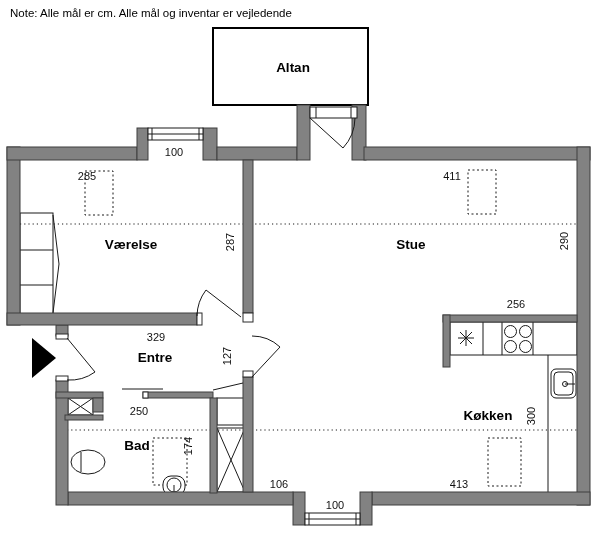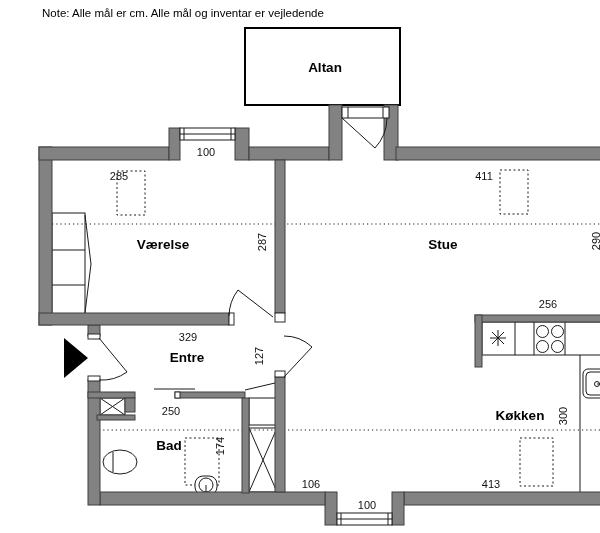--- a/index.html
+++ b/index.html
@@ -1,16 +1,16 @@
 <!DOCTYPE html>
 <html><head>
 <meta charset="utf-8">
 <style>
   html,body{margin:0;padding:0;background:#ffffff;}
-  .page{position:relative;width:547px;height:533px;background:#fff;font-family:"Liberation Sans","DejaVu Sans",sans-serif;padding-left:32px;}
+  .page{position:relative;width:547px;height:533px;background:#fff;font-family:"Liberation Sans","DejaVu Sans",sans-serif;}
   svg{display:block;}
   .wall{fill:#828282;stroke:#3e3e3e;stroke-width:1;}
   .cap{fill:#ffffff;stroke:#2b2b2b;stroke-width:1;}
   .thin{fill:none;stroke:#1a1a1a;stroke-width:1;}
   .thinf{fill:#ffffff;stroke:#1a1a1a;stroke-width:1;}
   .dash{fill:none;stroke:#1a1a1a;stroke-width:1;stroke-dasharray:2,2.5;}
   .dots{fill:none;stroke:#1a1a1a;stroke-width:1.2;stroke-dasharray:1.2,3;}
   .dim{font-size:11px;fill:#111;}
   .room{font-size:13.5px;font-weight:bold;fill:#000;}
   .note{font-size:11.5px;fill:#000;}

